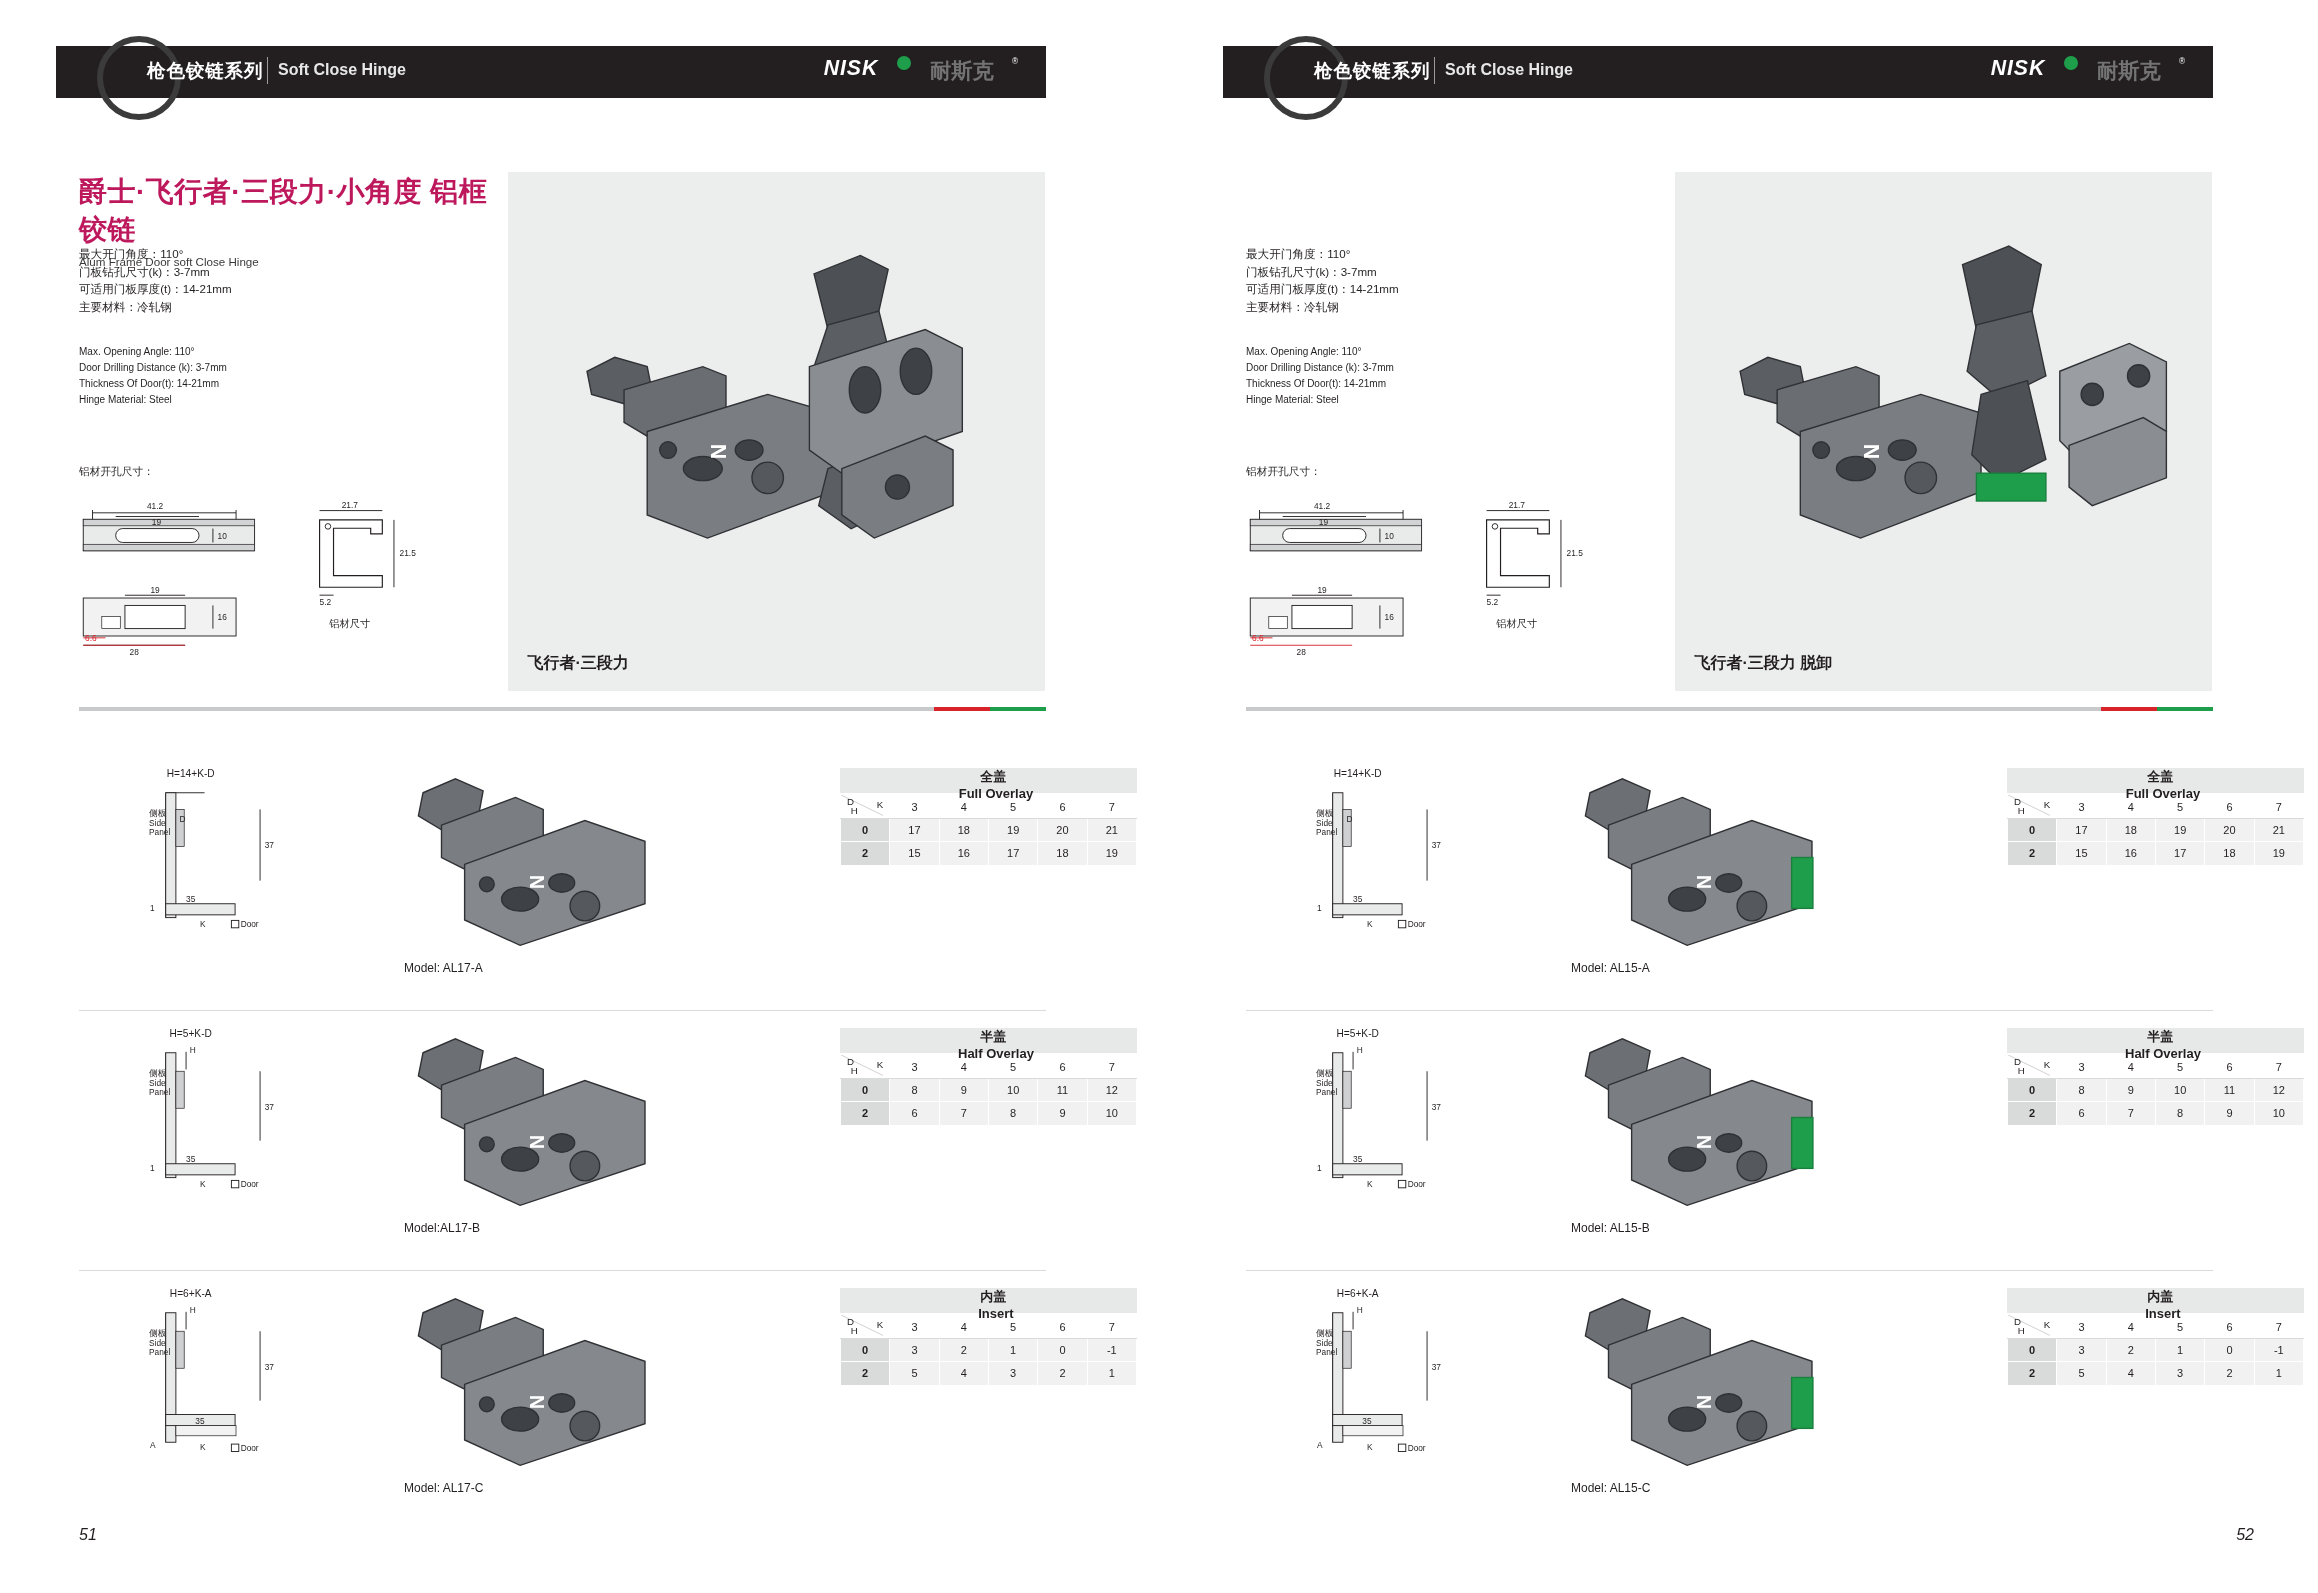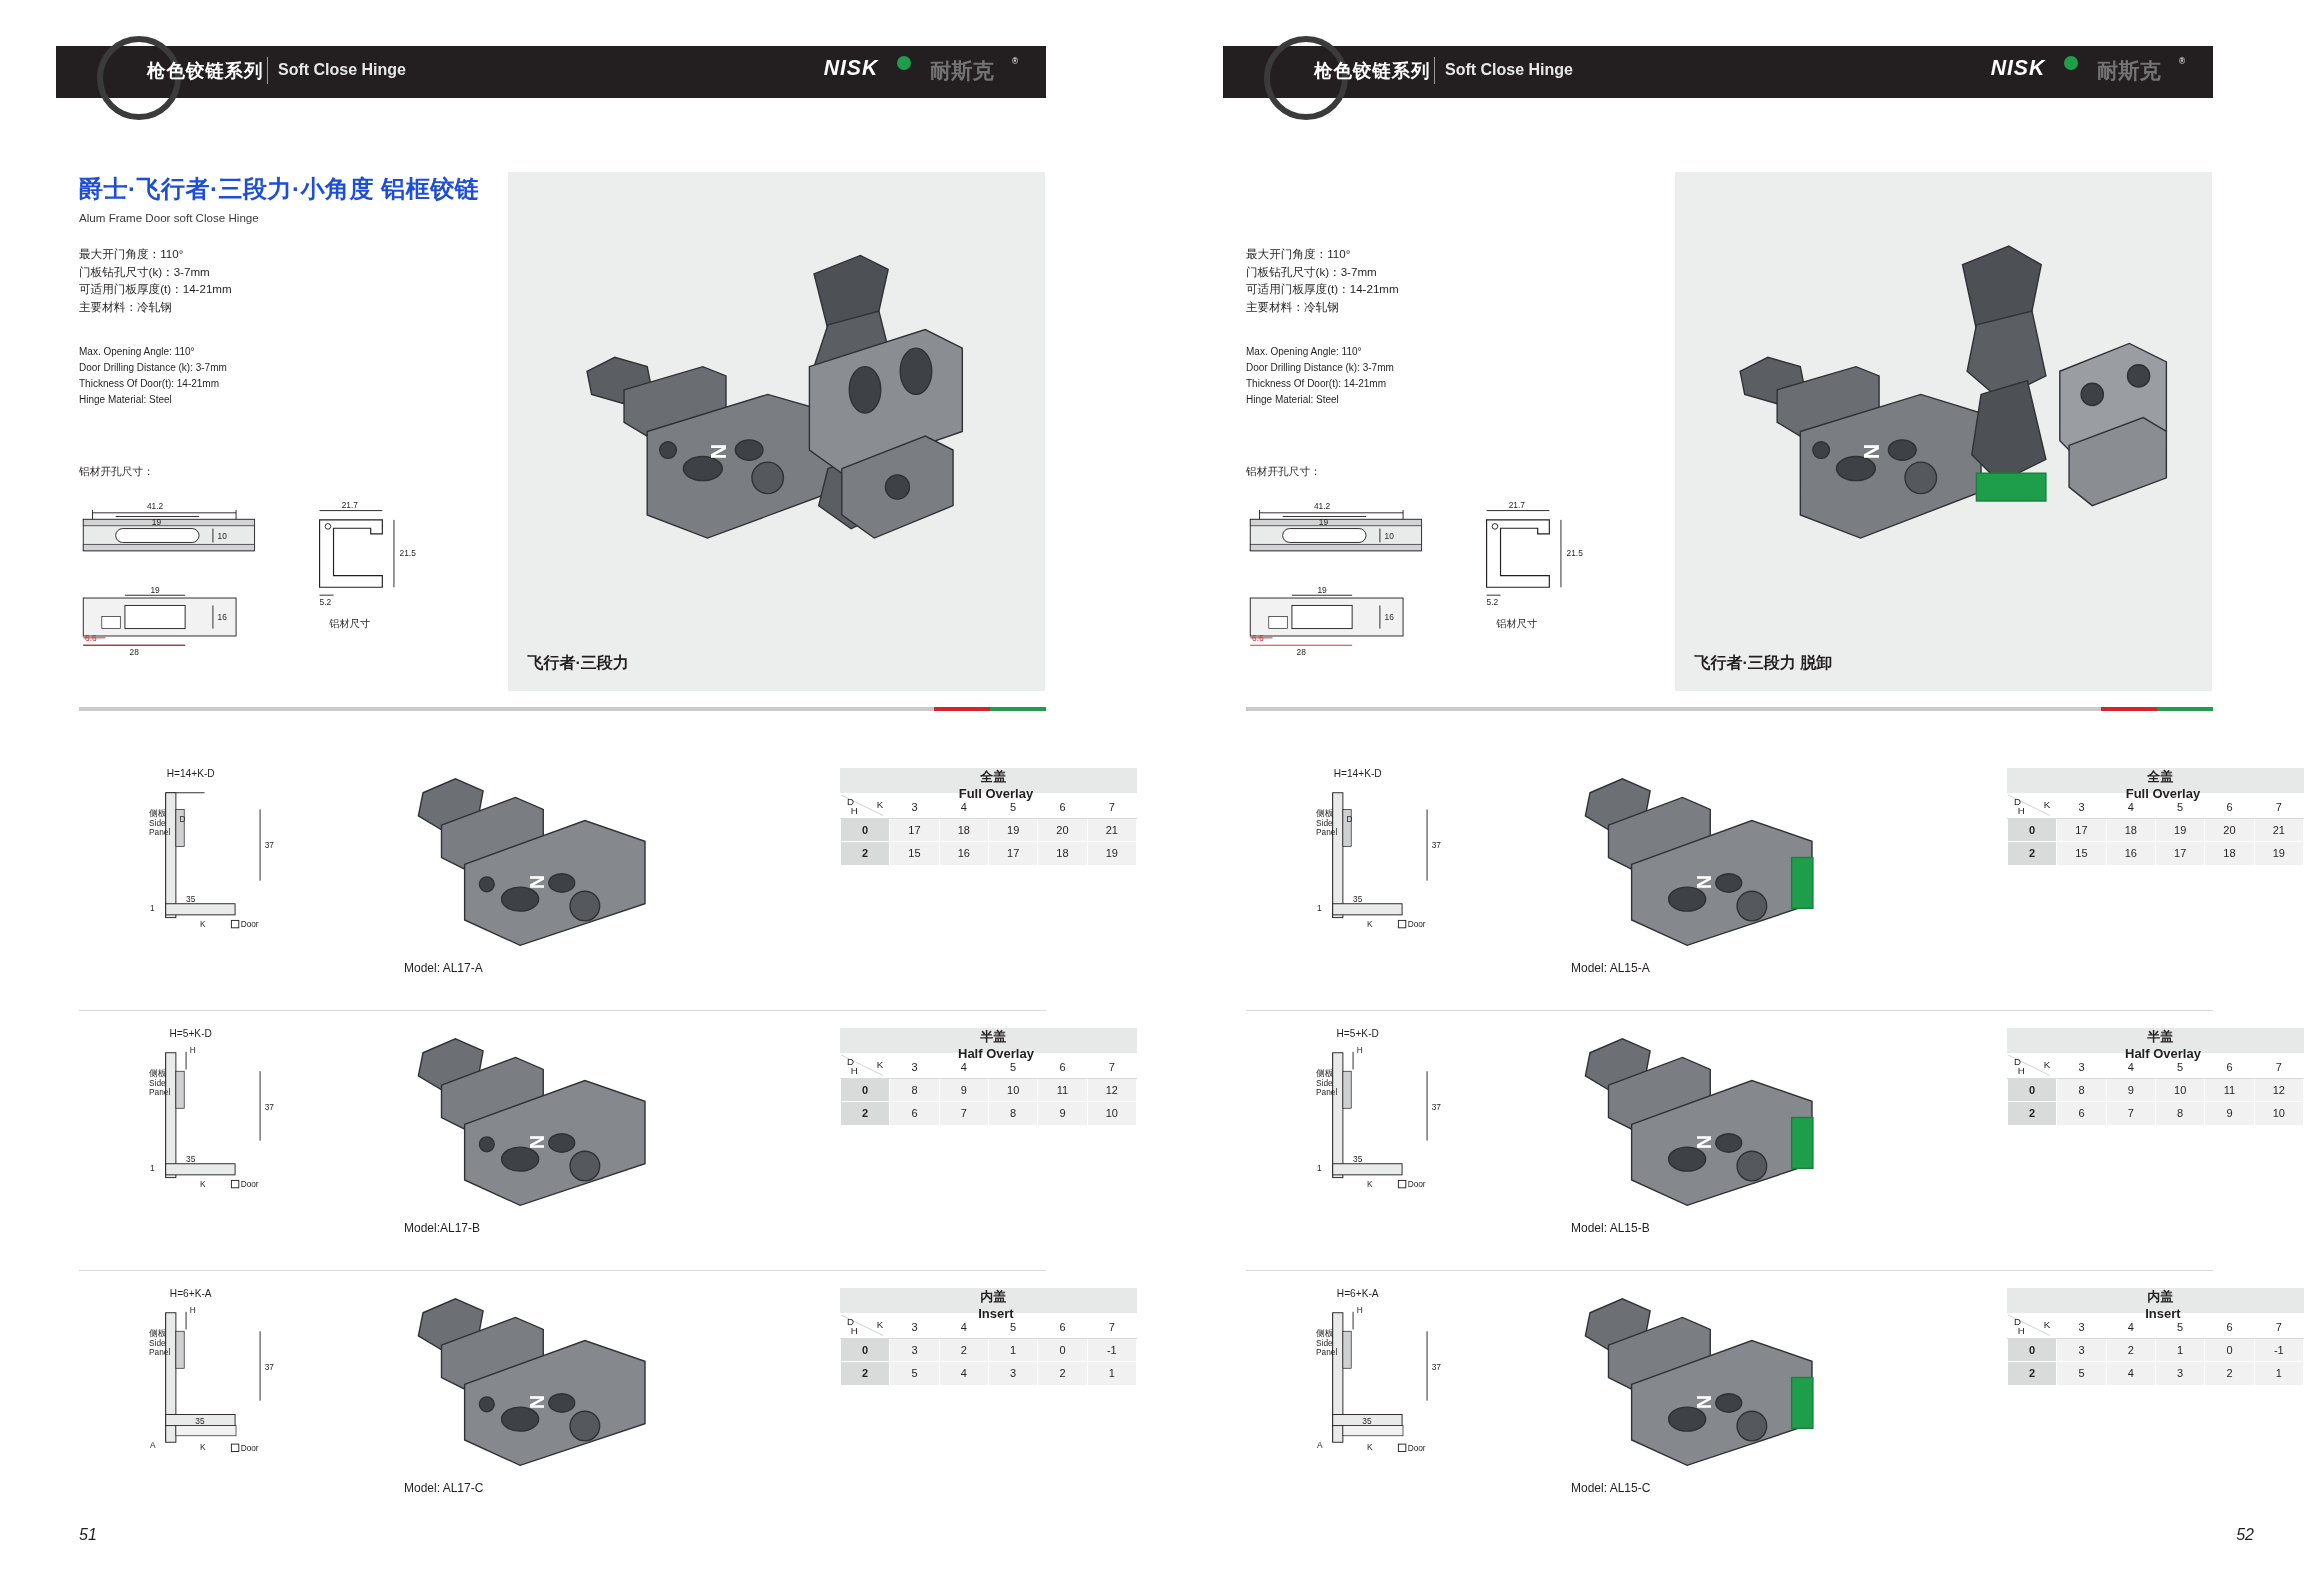--- a/index.html
+++ b/index.html
@@ -18,21 +18,21 @@
   .hdr .sep{position:absolute;left:211px;top:11px;width:0.9px;height:27px;background:#9a9a9a;}
   .hdr .en{position:absolute;left:222px;top:15px;font-size:16px;color:#e8e8e8;font-weight:600;}
   .brand{position:absolute;right:28px;top:10.2px;display:flex;align-items:flex-start;gap:18px;}
   .brand .bmark{font-size:21.3px;font-weight:bold;color:#ffffff;letter-spacing:0.9px;font-style:italic;}
   .brand .bdot{display:inline-block;width:14px;height:14px;border-radius:50%;background:#1e9e4a;margin:0 0.9px;}
   .brand .bcn{font-size:21.3px;font-weight:bold;color:#737373;}
   .brand .breg{font-size:8.3px;color:#ffffff;vertical-align:top;}
 
   
   .titleblk{position:absolute;left:79px;top:173px;width:417px;}
-  .titleblk .t-cn{font-size:24px;font-weight:bold;color:#1d4ed8;letter-spacing:0.5px;}
+  .titleblk .t-cn{font-size:28px;font-weight:bold;color:#be185d;letter-spacing:0.5px;}
   .titleblk .t-en{font-size:11.6px;color:#3a3a3a;margin-top:5.6px;}
 
   .specs{position:absolute;left:79px;top:245px;font-size:11.6px;line-height:17.6px;color:#231f20;}
   .specs2{position:absolute;left:79px;top:344px;font-size:10px;line-height:16px;color:#231f20;}
 
   .dimlabel{position:absolute;left:79px;top:465px;font-size:10.7px;color:#231f20;}
 
   
   .dwg{position:absolute;}
   .dwg svg{display:block;}

